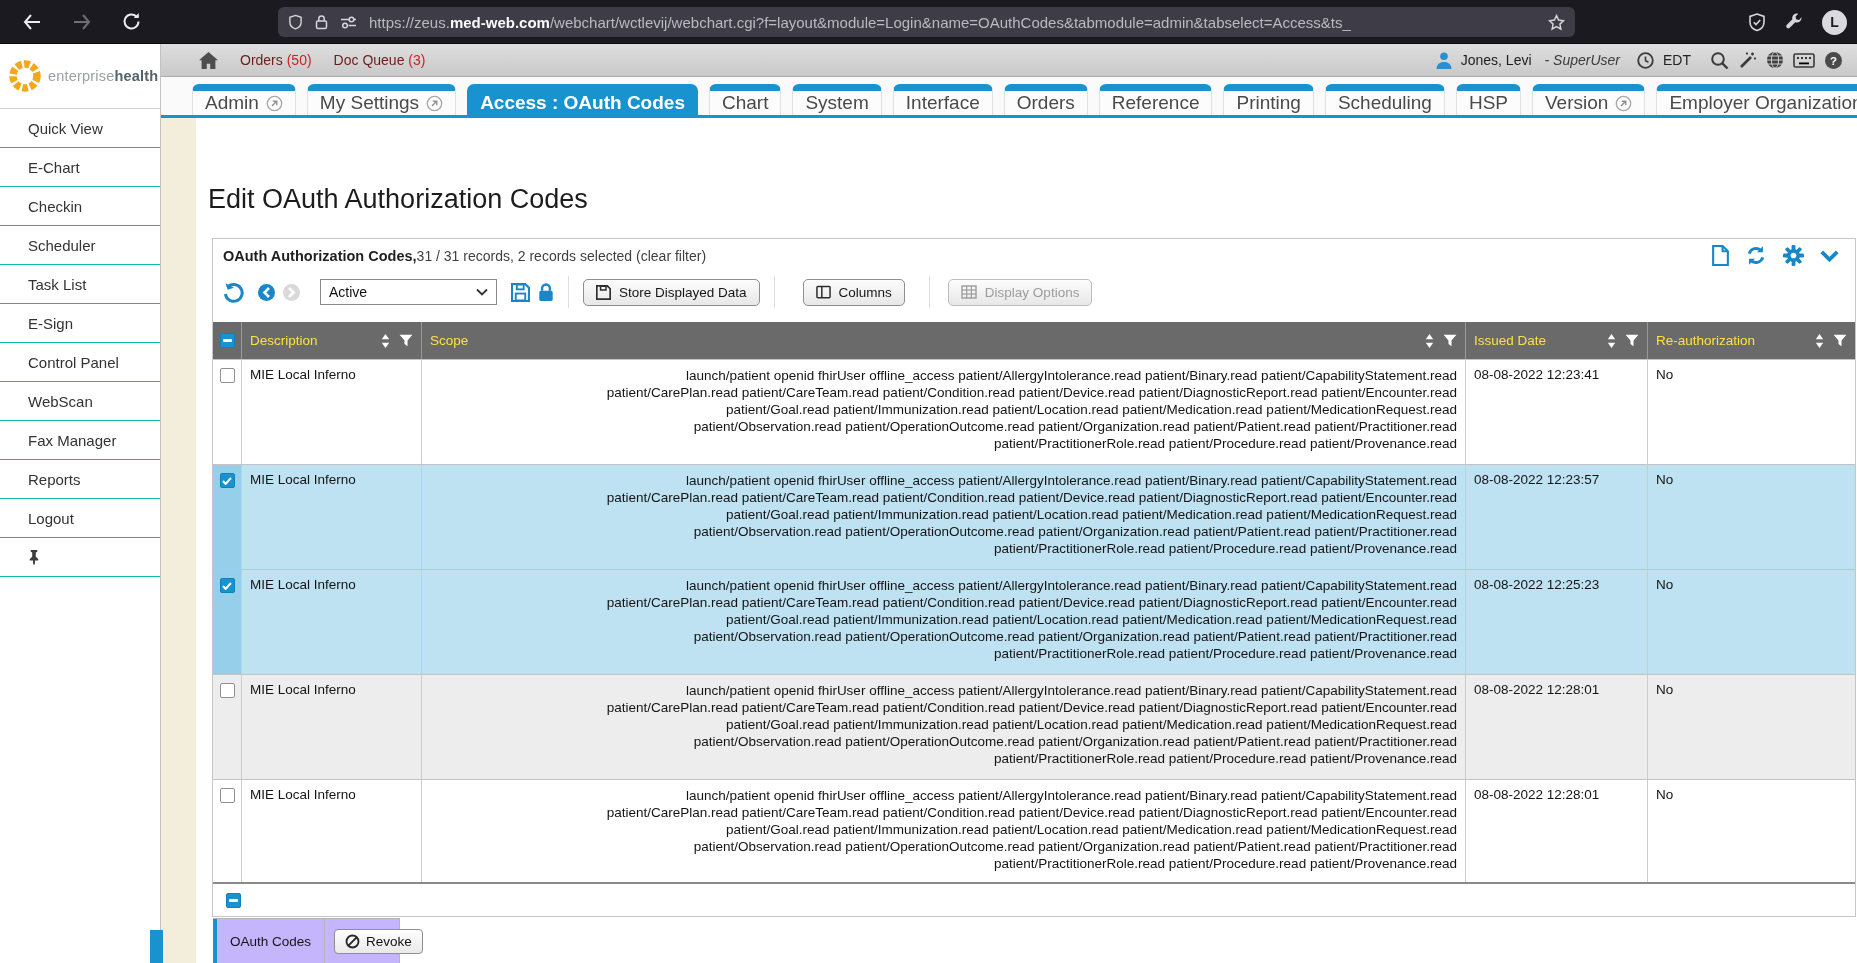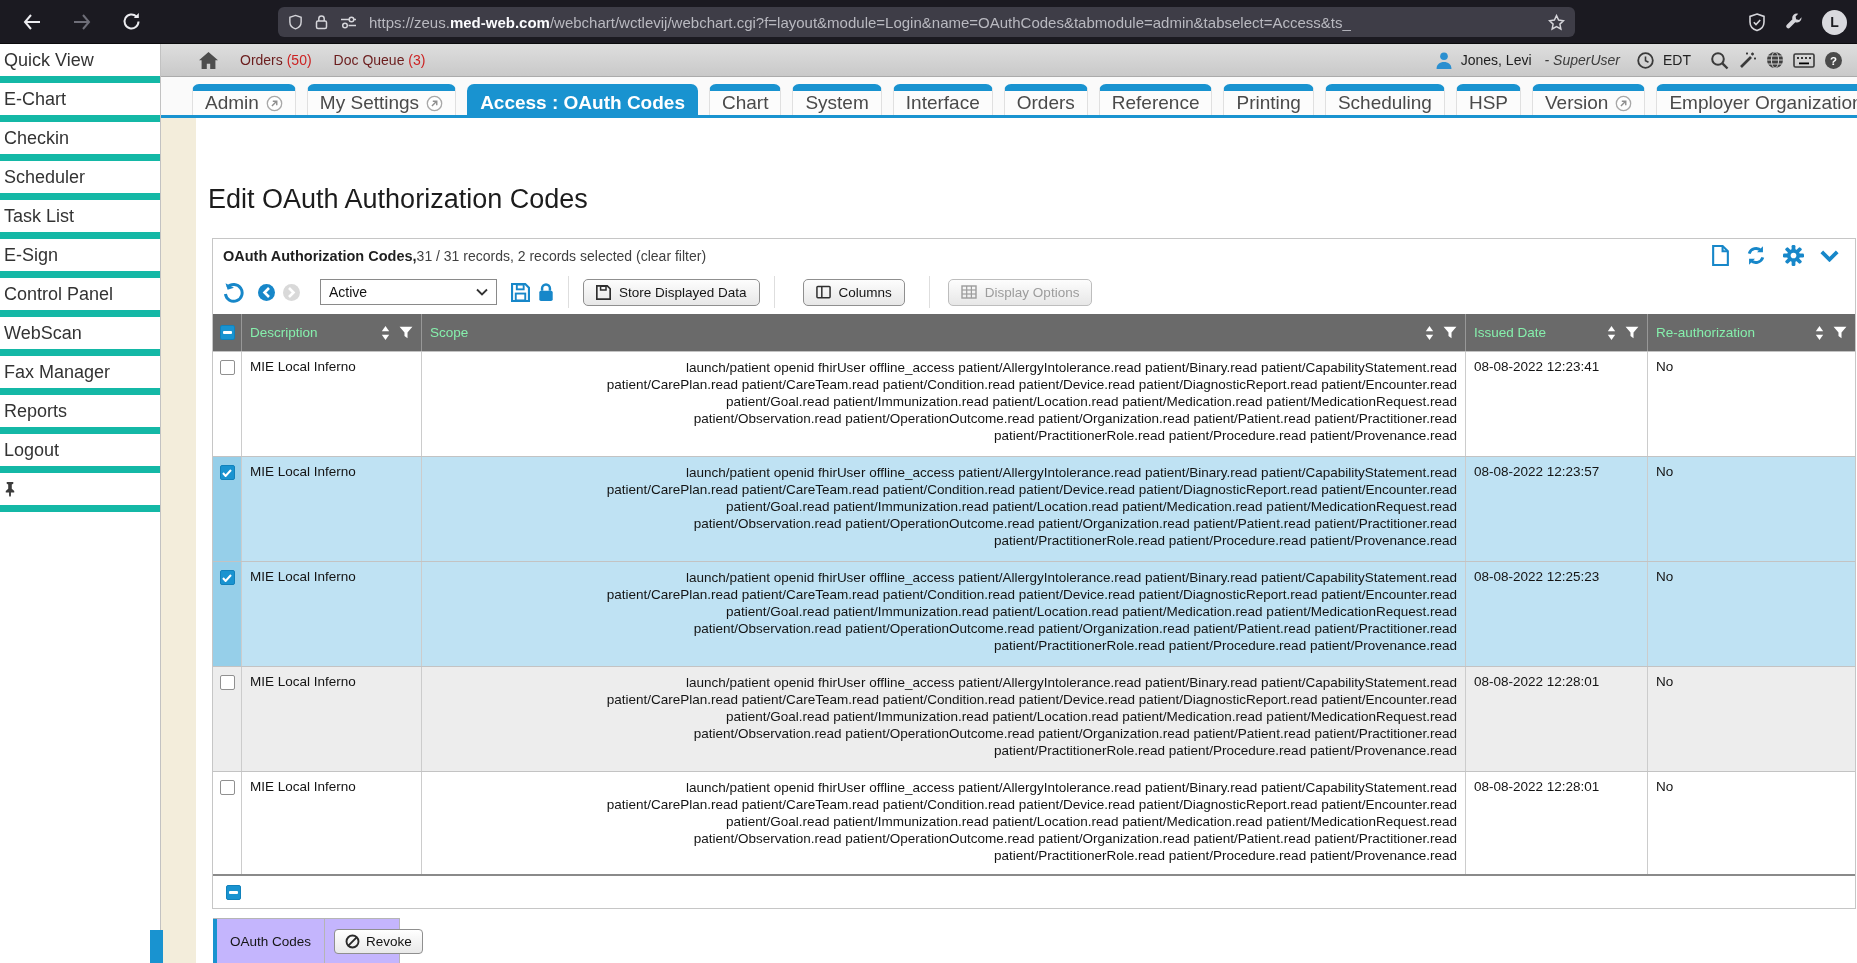--- a/index.html
+++ b/index.html
@@ -43,22 +43,22 @@
   .tab.active{background:#1993d0;border-color:#1993d0;color:#fff;font-weight:bold;}
 
   
   .sidebar{position:absolute;left:0;top:44px;width:161px;bottom:0;background:#fff;
            border-right:1px solid #c2c2c2;box-sizing:border-box;}
   .logo-row{height:65px;border-bottom:1px solid #d2d2d2;display:flex;align-items:center;
             padding-left:7px;gap:5px;box-sizing:border-box;}
   .brand{font-size:14.5px;letter-spacing:.2px;}
   .brand .pre{color:#9aa0a6;}
   .brand .suf{color:#55626b;font-weight:bold;}
-  .side-item{height:39px;border-bottom:7px solid #14b8a6;display:flex;align-items:center;
-             padding-left:4px;font-size:18px;color:#333;box-sizing:border-box;cursor:pointer;}
+  .side-item{height:39px;border-bottom:1px solid #14b8a6;display:flex;align-items:center;
+             padding-left:28px;font-size:15px;color:#333;box-sizing:border-box;cursor:pointer;}
 
   
   .content{position:absolute;left:161px;top:118px;right:0;bottom:0;background:#f3eddb;}
   .panel{position:absolute;left:35px;top:0;right:0;bottom:0;background:#fff;}
   .page-title{position:absolute;left:12px;top:66px;font-size:27px;color:#1c1c1c;}
 
   .records-box{position:absolute;left:16px;top:120px;width:1644px;border:1px solid #c6c6c6;
                background:#fff;box-sizing:border-box;}
   .title-row{height:33px;display:flex;align-items:center;padding:0 10px;font-size:14px;color:#3f3f3f;}
   .title-row .ttl{font-weight:bold;font-size:14.5px;color:#1f1f1f;}
@@ -72,22 +72,22 @@
   .circ.gray{background:#d9d9d9;}
   .select{width:177px;height:26px;border:1px solid #8a8a8a;background:#fff;display:flex;align-items:center;
           padding:0 8px;font-size:14px;color:#111;box-sizing:border-box;cursor:pointer;}
   .select .chev{margin-left:auto;}
   .btn{display:inline-flex;align-items:center;gap:8px;border:1px solid #8f8f8f;border-radius:5px;
        background:linear-gradient(#fdfdfd,#e7e7e7);padding:5px 12px;font-size:13.5px;color:#151515;
        white-space:nowrap;cursor:pointer;}
   .btn.disabled{color:#9c9c9c;border-color:#bdbdbd;}
   .vsep{width:1px;height:32px;background:#dedede;margin:0 6px;}
 
-  .grid-header{height:37px;background:#6a6a6a;display:flex;color:#86efac;font-size:13.5px;
-               align-items:stretch;margin-top:2px;box-sizing:border-box;}
+  .grid-header{height:37px;background:#6a6a6a;display:flex;color:#fde047;font-size:13.5px;
+               align-items:stretch;margin-top:10px;box-sizing:border-box;}
   .hcell{display:flex;align-items:center;padding:0 8px;box-sizing:border-box;border-left:1px solid #989898;cursor:pointer;}
   .hcell:first-child{border-left:none;justify-content:center;padding:0;}
   .hicons{margin-left:auto;display:flex;align-items:center;gap:9px;padding-left:8px;}
   .w-check{width:28px;flex:none;}
   .w-desc{width:180px;flex:none;}
   .w-scope{width:1044px;flex:none;}
   .w-issued{width:182px;flex:none;}
   .w-reauth{flex:1;}
 
   .grid-row{display:flex;border-top:1px solid #c3c3c3;font-size:13.5px;color:#141414;
@@ -325,20 +325,28 @@
     <span class="ext-icon">
       <svg width="17" height="17" viewBox="0 0 18 18">
           <circle cx="9" cy="9" r="7.6" fill="#fff" stroke="#a8a8a8" stroke-width="1.4"></circle>
           <path d="M6.3 11.7L11 7M7.2 6.6h4.2v4.2" stroke="#8f8f8f" stroke-width="1.5" fill="none"></path>
         </svg>
     </span>
   </div>
   </div>
 
 <div class="sidebar">
+  <div class="logo-row">
+    <span>
+      <svg width="36" height="36" viewBox="0 0 36 36">
+          <circle cx="18" cy="18" r="12" fill="none" stroke="#f2a71d" stroke-width="7.5" stroke-dasharray="5.6 2.3"></circle>
+        </svg>
+    </span>
+    <span class="brand"><span class="pre">enterprise</span><span class="suf">health</span></span>
+  </div>
   <div id="side-items">
       <div class="side-item">
     <span class="side-label">Quick View</span>
   </div>
       <div class="side-item">
     <span class="side-label">E-Chart</span>
   </div>
       <div class="side-item">
     <span class="side-label">Checkin</span>
   </div>

